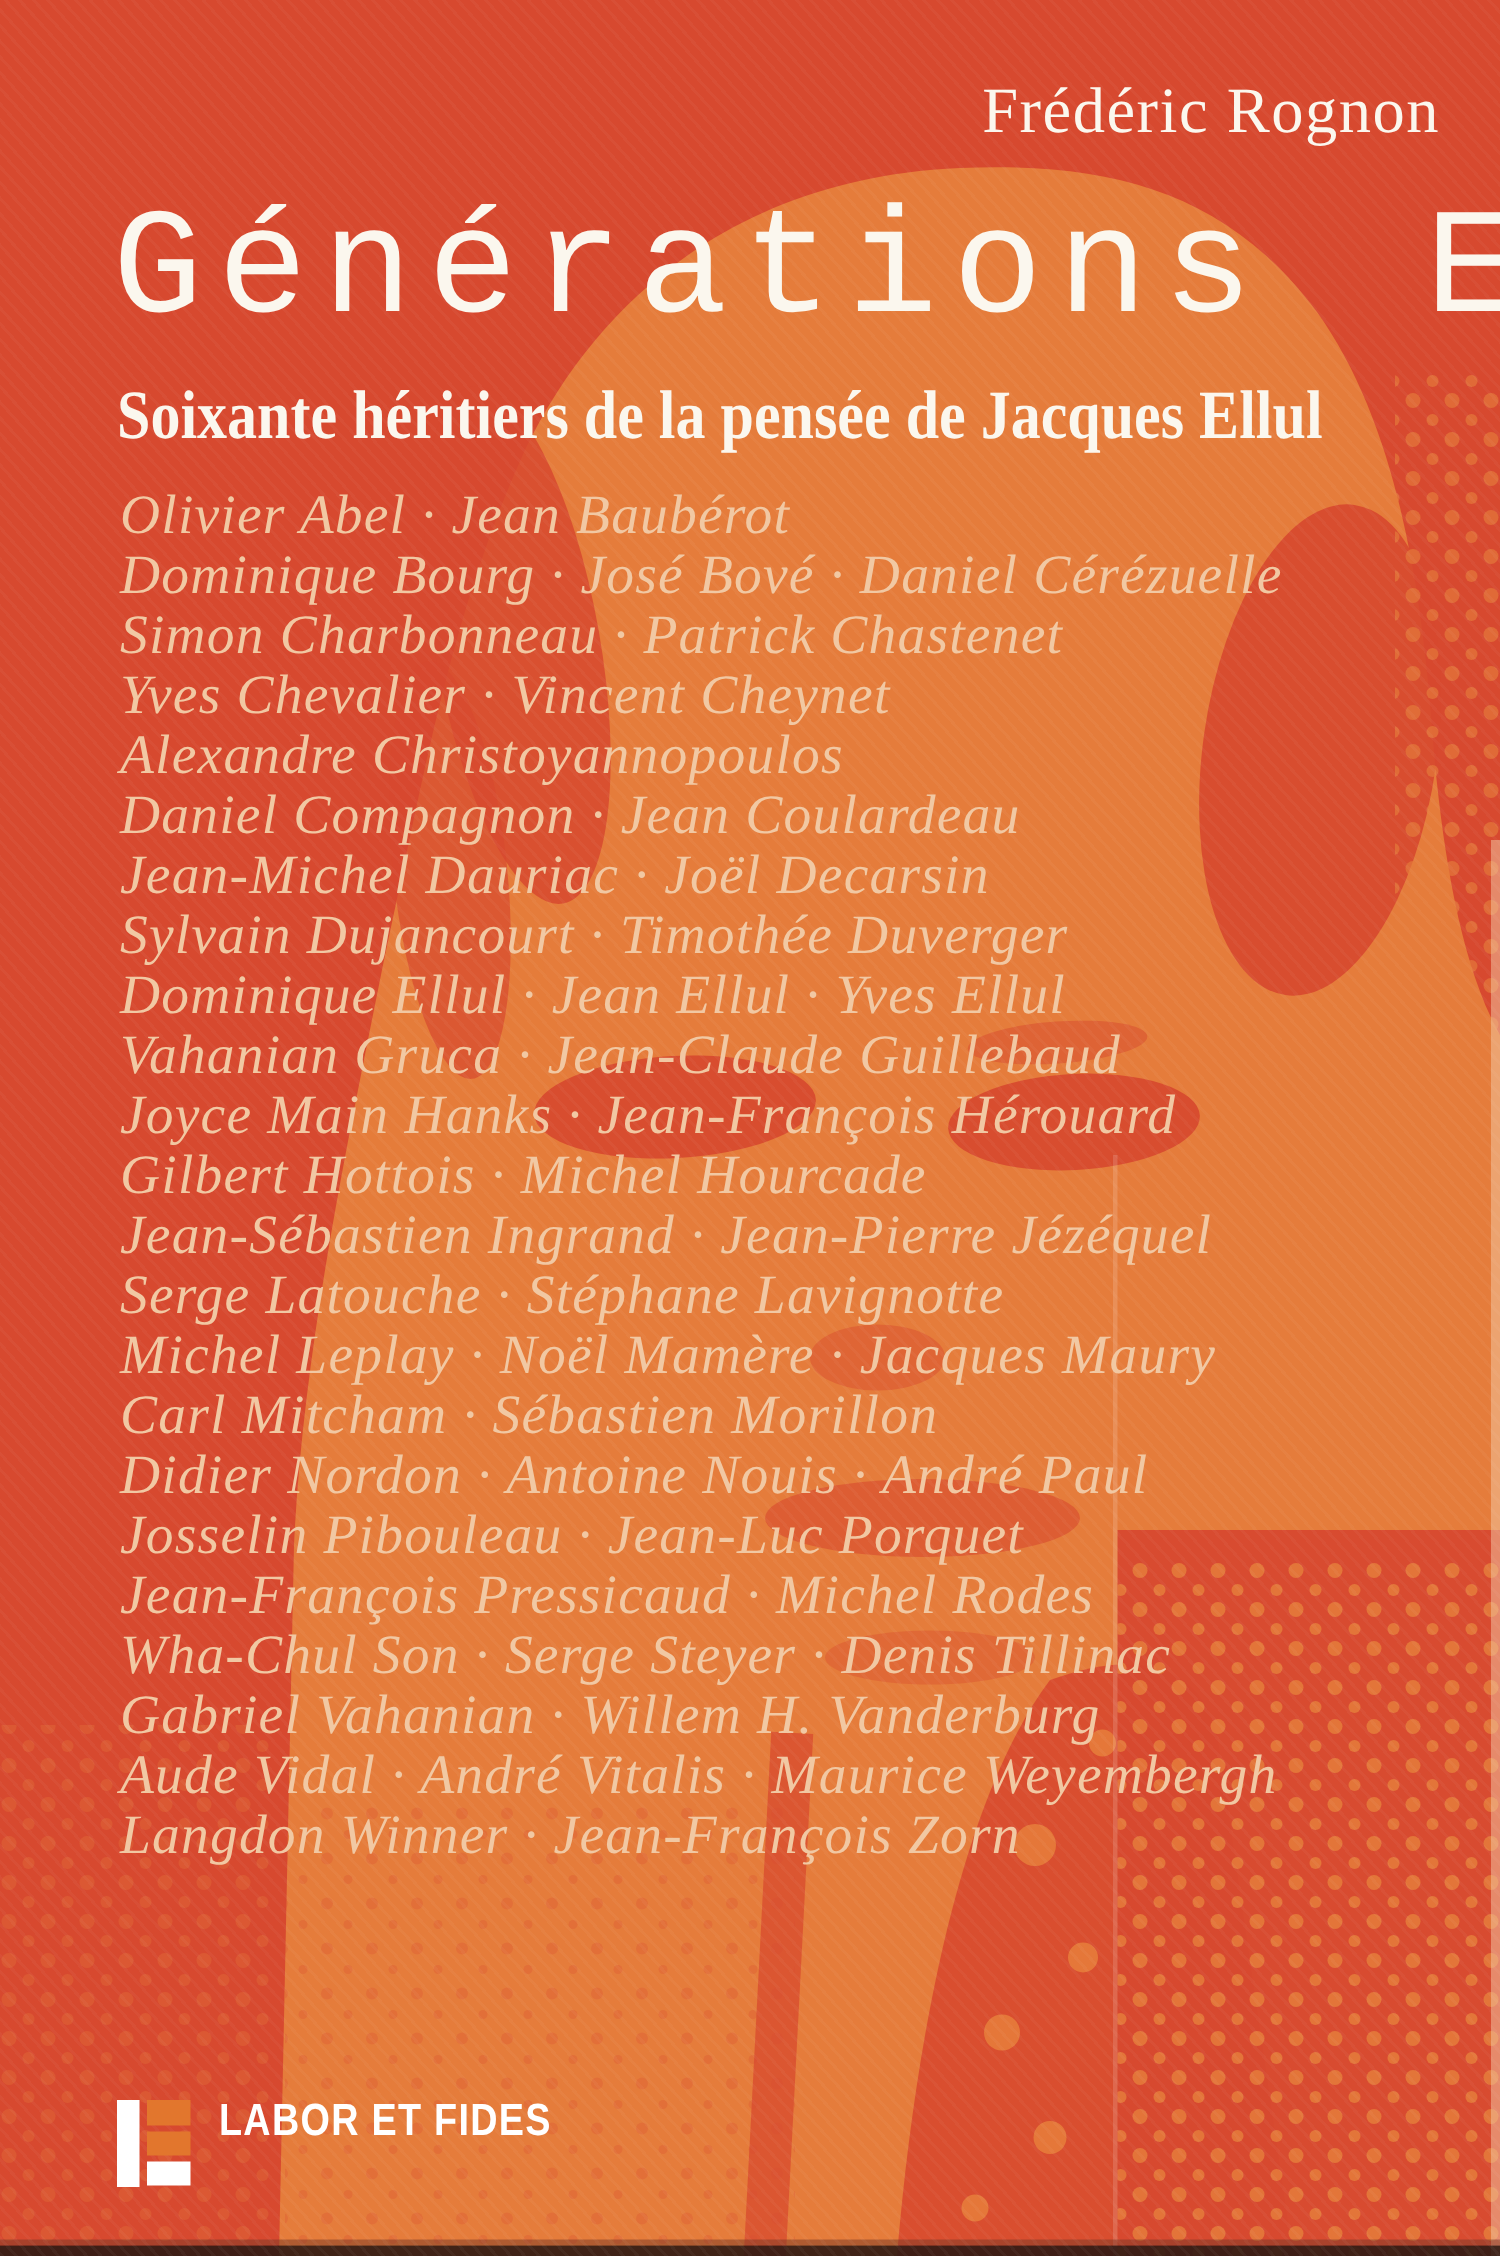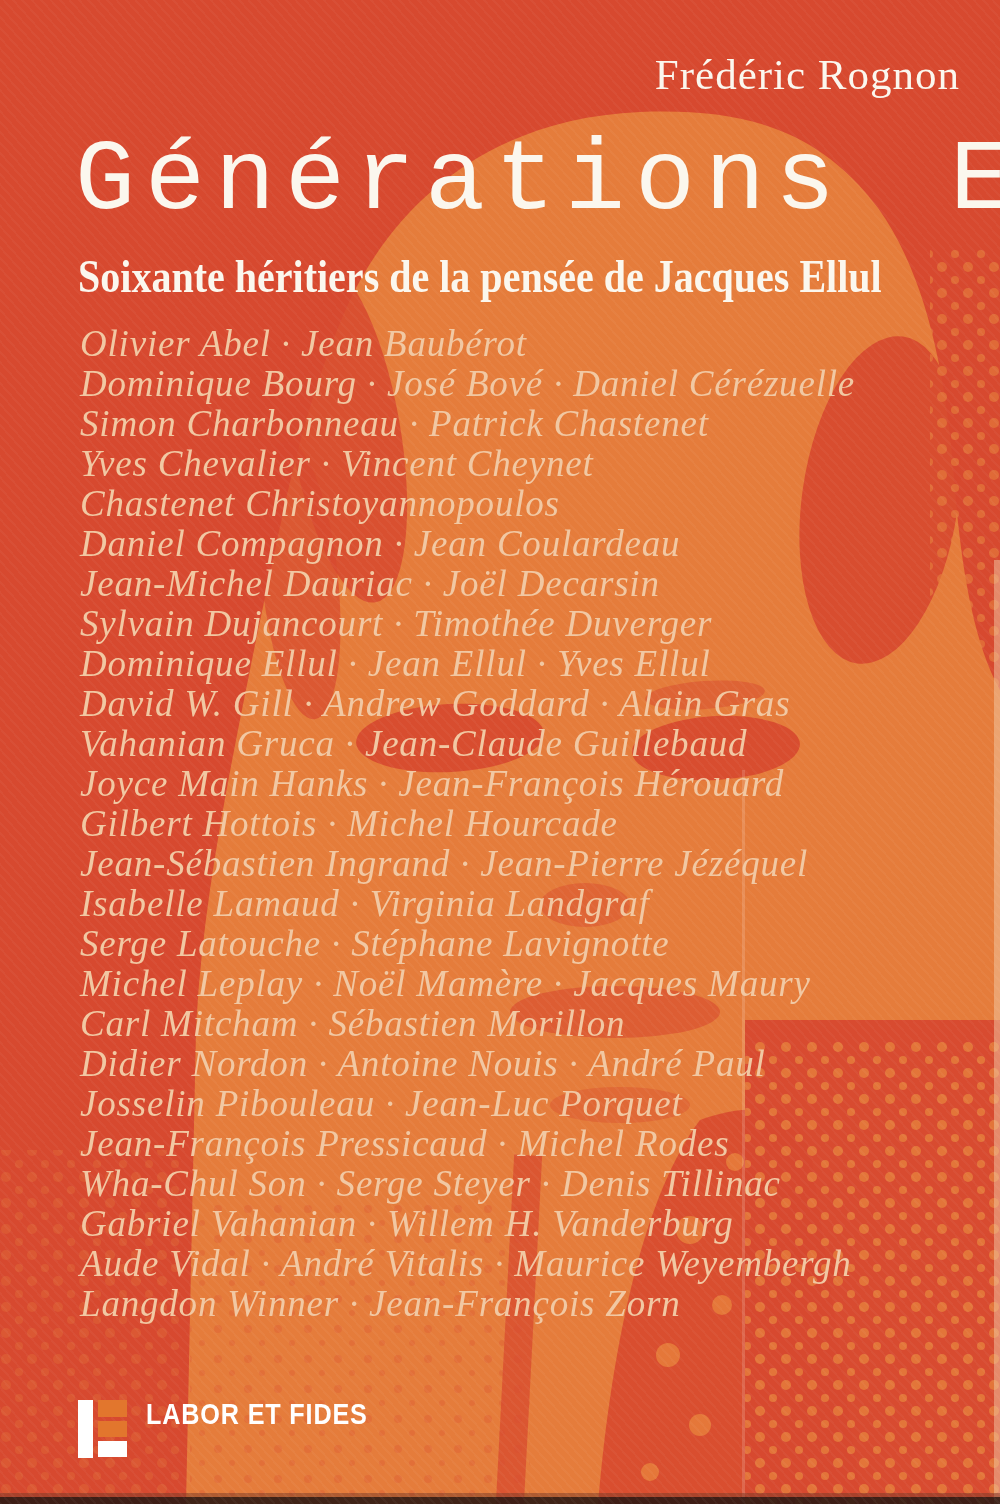--- a/index.html
+++ b/index.html
@@ -134,31 +134,29 @@
 
   <div class="author">Frédéric Rognon</div>
   <h1 class="title" style="margin:0;font-weight:normal">Générations Ellul</h1>
   <h2 class="subtitle" style="margin:0">Soixante héritiers de la pensée de Jacques Ellul</h2>
 
   <div class="names">
     <div class="name-line">Olivier Abel · Jean Baubérot</div>
     <div class="name-line">Dominique Bourg · José Bové · Daniel Cérézuelle</div>
     <div class="name-line">Simon Charbonneau · Patrick Chastenet</div>
     <div class="name-line">Yves Chevalier · Vincent Cheynet</div>
-    <div class="name-line">Chastenet Christoyannopoulos</div>
+    <div class="name-line">Alexandre Christoyannopoulos</div>
     <div class="name-line">Daniel Compagnon · Jean Coulardeau</div>
     <div class="name-line">Jean-Michel Dauriac · Joël Decarsin</div>
     <div class="name-line">Sylvain Dujancourt · Timothée Duverger</div>
     <div class="name-line">Dominique Ellul · Jean Ellul · Yves Ellul</div>
-    <div class="name-line">David W. Gill · Andrew Goddard · Alain Gras</div>
     <div class="name-line">Vahanian Gruca · Jean-Claude Guillebaud</div>
     <div class="name-line">Joyce Main Hanks · Jean-François Hérouard</div>
     <div class="name-line">Gilbert Hottois · Michel Hourcade</div>
     <div class="name-line">Jean-Sébastien Ingrand · Jean-Pierre Jézéquel</div>
-    <div class="name-line">Isabelle Lamaud · Virginia Landgraf</div>
     <div class="name-line">Serge Latouche · Stéphane Lavignotte</div>
     <div class="name-line">Michel Leplay · Noël Mamère · Jacques Maury</div>
     <div class="name-line">Carl Mitcham · Sébastien Morillon</div>
     <div class="name-line">Didier Nordon · Antoine Nouis · André Paul</div>
     <div class="name-line">Josselin Pibouleau · Jean-Luc Porquet</div>
     <div class="name-line">Jean-François Pressicaud · Michel Rodes</div>
     <div class="name-line">Wha-Chul Son · Serge Steyer · Denis Tillinac</div>
     <div class="name-line">Gabriel Vahanian · Willem H. Vanderburg</div>
     <div class="name-line">Aude Vidal · André Vitalis · Maurice Weyembergh</div>
     <div class="name-line">Langdon Winner · Jean-François Zorn</div>

